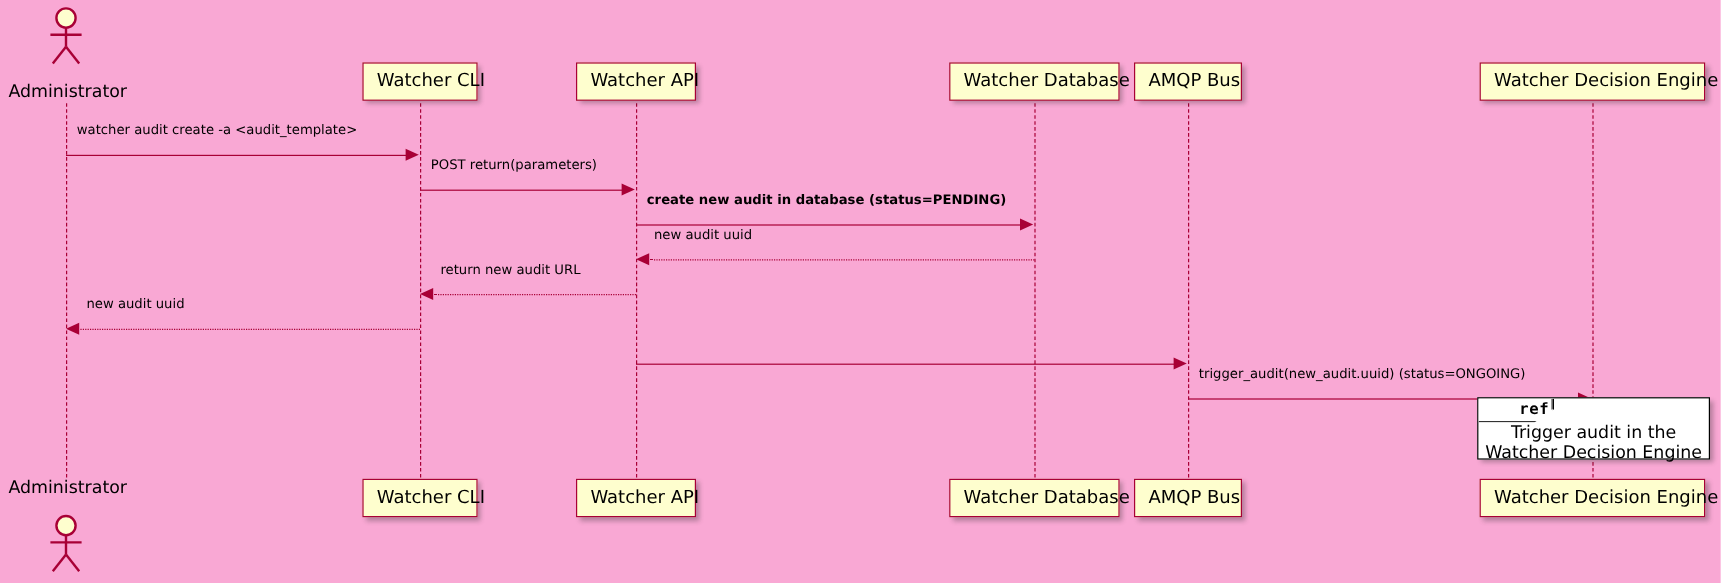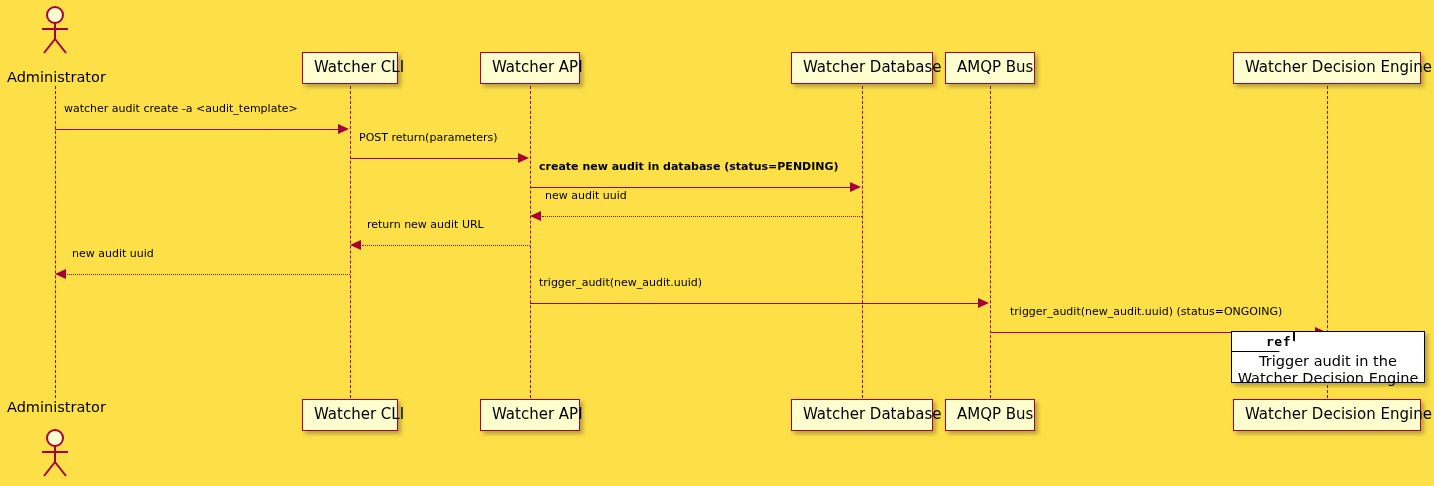--- a/index.html
+++ b/index.html
@@ -8,21 +8,21 @@
     padding: 0;
     background: #FFFFFF;
   }
   body {
     font-family: "DejaVu Sans", sans-serif;
   }
   #diagram {
     position: relative;
     width: 1434px;
     height: 486px;
-    background: #fde047;
+    background: #f9a8d4;
     overflow: hidden;
   }
 
   
   .lifeline {
     position: absolute;
     width: 0;
     border-left: 1px dashed #A80036;
     top: 86px;
     height: 312px;
@@ -204,25 +204,24 @@
   <div class="arrowhead left" style="left:530px; top:211px;"></div>
 
   <div class="msg-label" style="left:367px; top:219px;text-align:right;">return new audit URL</div>
   <div class="msg-line dotted" style="left:362px; top:245px; width:168px;"></div>
   <div class="arrowhead left" style="left:350px; top:240px;"></div>
 
   <div class="msg-label" style="left:72px; top:248px;">new audit uuid</div>
   <div class="msg-line dotted" style="left:67px; top:274px; width:283px;"></div>
   <div class="arrowhead left" style="left:55px; top:269px;"></div>
 
-  <div class="msg-label" style="left:539px; top:277px;">trigger_audit(new_audit.uuid)</div>
   <div class="msg-line" style="left:530px; top:303px; width:449px;"></div>
   <div class="arrowhead right" style="left:978px; top:298px;"></div>
 
-  <div class="msg-label" style="left:999px; top:306px;margin-left:11px;">trigger_audit(new_audit.uuid) (status=ONGOING)</div>
+  <div class="msg-label" style="left:999px; top:306px;">trigger_audit(new_audit.uuid) (status=ONGOING)</div>
   <div class="msg-line" style="left:990px; top:332px; width:326px;"></div>
   <div class="arrowhead right" style="left:1315px; top:327px;"></div>
 
   <div class="ref-box" style="left:1231px; top:331px; width:194px; height:52px;">
     <div class="ref-tab">
       <div class="ref-tab-inner"></div>
     </div>
     <div class="ref-tab-label">ref</div>
     <div class="ref-body">
       <div>Trigger audit in the</div>

